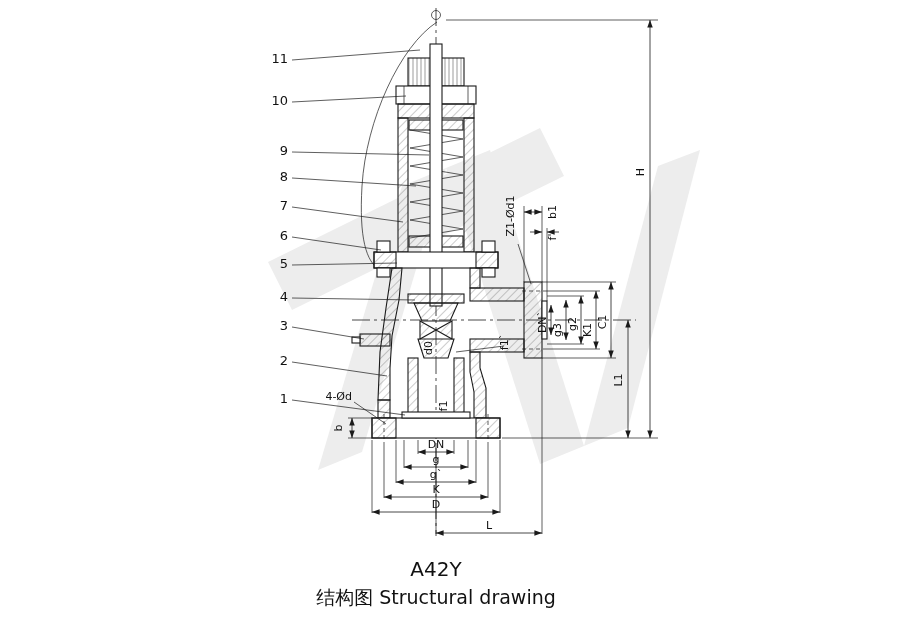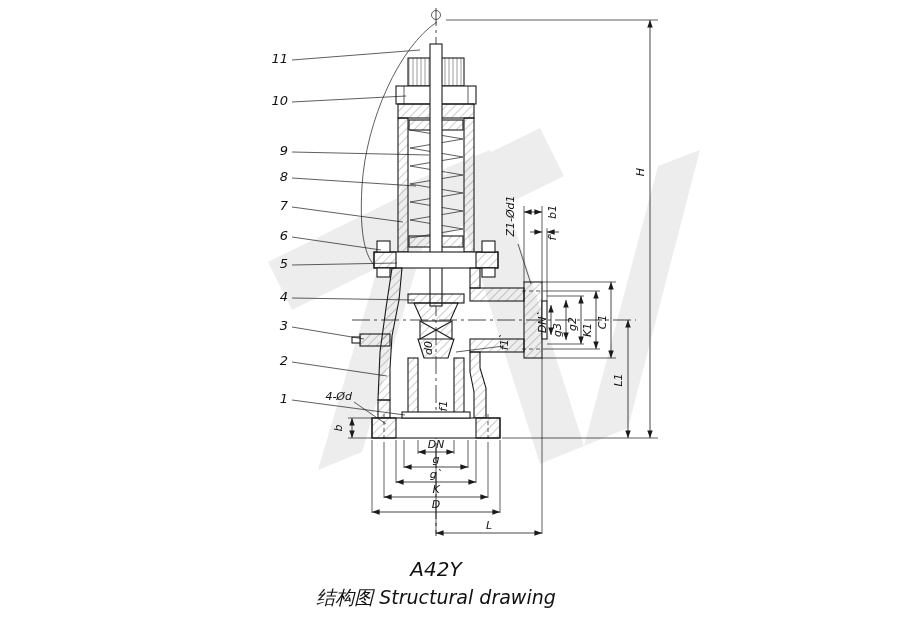--- a/index.html
+++ b/index.html
@@ -1,16 +1,16 @@
 <!DOCTYPE html>
 <html><head>
 <meta charset="utf-8">
 <style>
   html,body{margin:0;padding:0;background:#ffffff;}
-  .page{position:relative;width:900px;height:630px;background:#ffffff;overflow:hidden;font-style:italic;}
+  .page{position:relative;width:900px;height:630px;background:#ffffff;overflow:hidden;}
   svg{display:block;}
   text{font-family:"DejaVu Sans","Liberation Sans",sans-serif;fill:#111;stroke:none;}
   .pn{font-size:13px;}
   .dl{font-size:11px;}
   .ttl{font-size:20px;}
   .cap{font-size:19px;}
   .thin{stroke-width:0.7;}
   .dash{stroke-dasharray:4 3;}
   .cl{stroke-width:0.8;stroke-dasharray:18 4 3 4;}
   .dim{stroke-width:0.8;}

